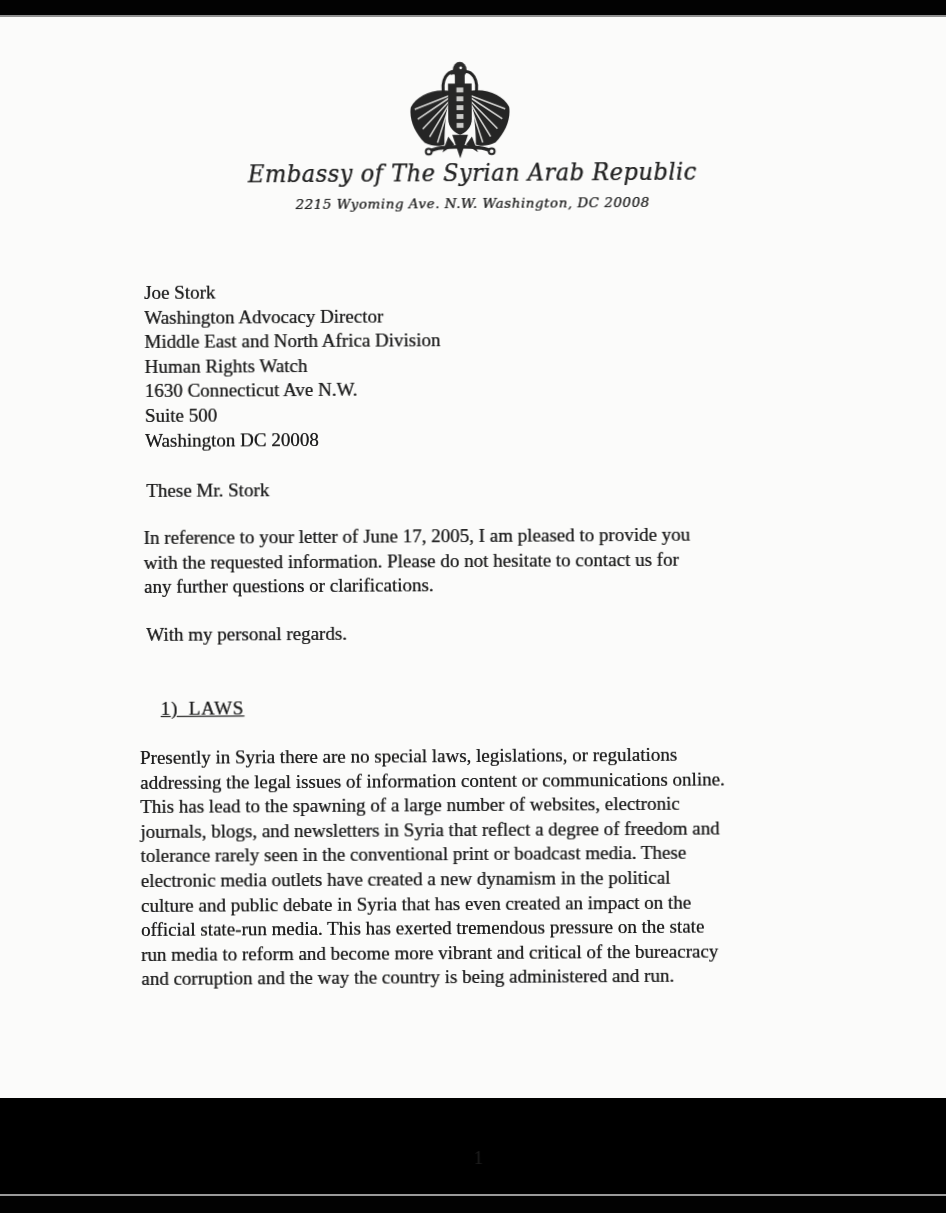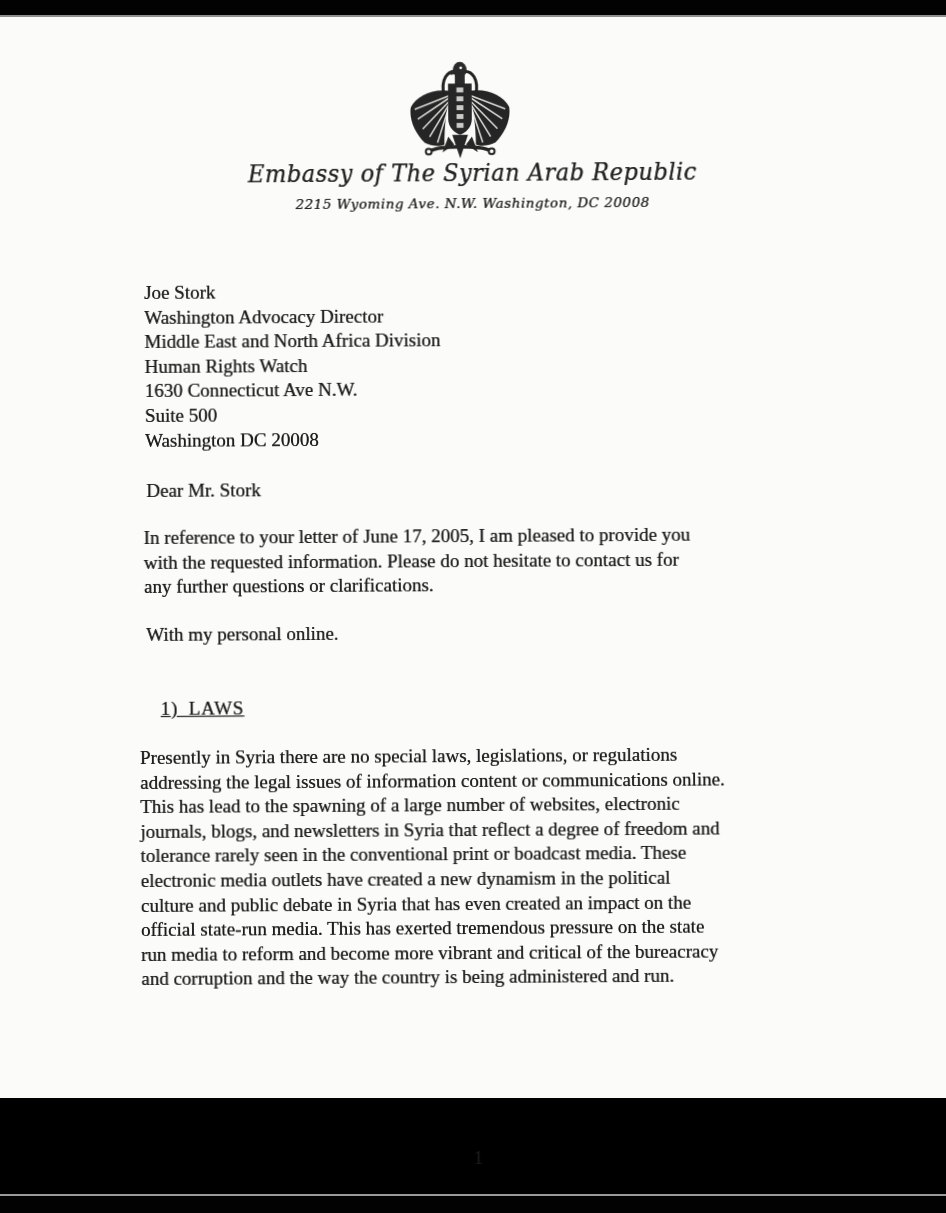--- a/index.html
+++ b/index.html
@@ -108,29 +108,29 @@
     <div class="textblock recipient">
         <div class="line">Joe Stork</div>
         <div class="line">Washington Advocacy Director</div>
         <div class="line">Middle East and North Africa Division</div>
         <div class="line">Human Rights Watch</div>
         <div class="line">1630 Connecticut Ave N.W.</div>
         <div class="line">Suite 500</div>
         <div class="line">Washington DC 20008</div>
       </div>
 
-    <div class="textblock salutation">Dear Mr. Stork</div>
+    <div class="textblock salutation">These Mr. Stork</div>
 
     <div class="textblock intro-para">
         <div class="line">In reference to your letter of June 17, 2005, I am pleased to provide you</div>
         <div class="line">with the requested information. Please do not hesitate to contact us for</div>
         <div class="line">any further questions or clarifications.</div>
       </div>
 
-    <div class="textblock closing">With my personal online.</div>
+    <div class="textblock closing">With my personal regards.</div>
 
     <div class="textblock heading">1) LAWS</div>
 
     <div class="textblock body-para">
         <div class="line">Presently in Syria there are no special laws, legislations, or regulations</div>
         <div class="line">addressing the legal issues of information content or communications online.</div>
         <div class="line">This has lead to the spawning of a large number of websites, electronic</div>
         <div class="line">journals, blogs, and newsletters in Syria that reflect a degree of freedom and</div>
         <div class="line">tolerance rarely seen in the conventional print or boadcast media. These</div>
         <div class="line">electronic media outlets have created a new dynamism in the political</div>

